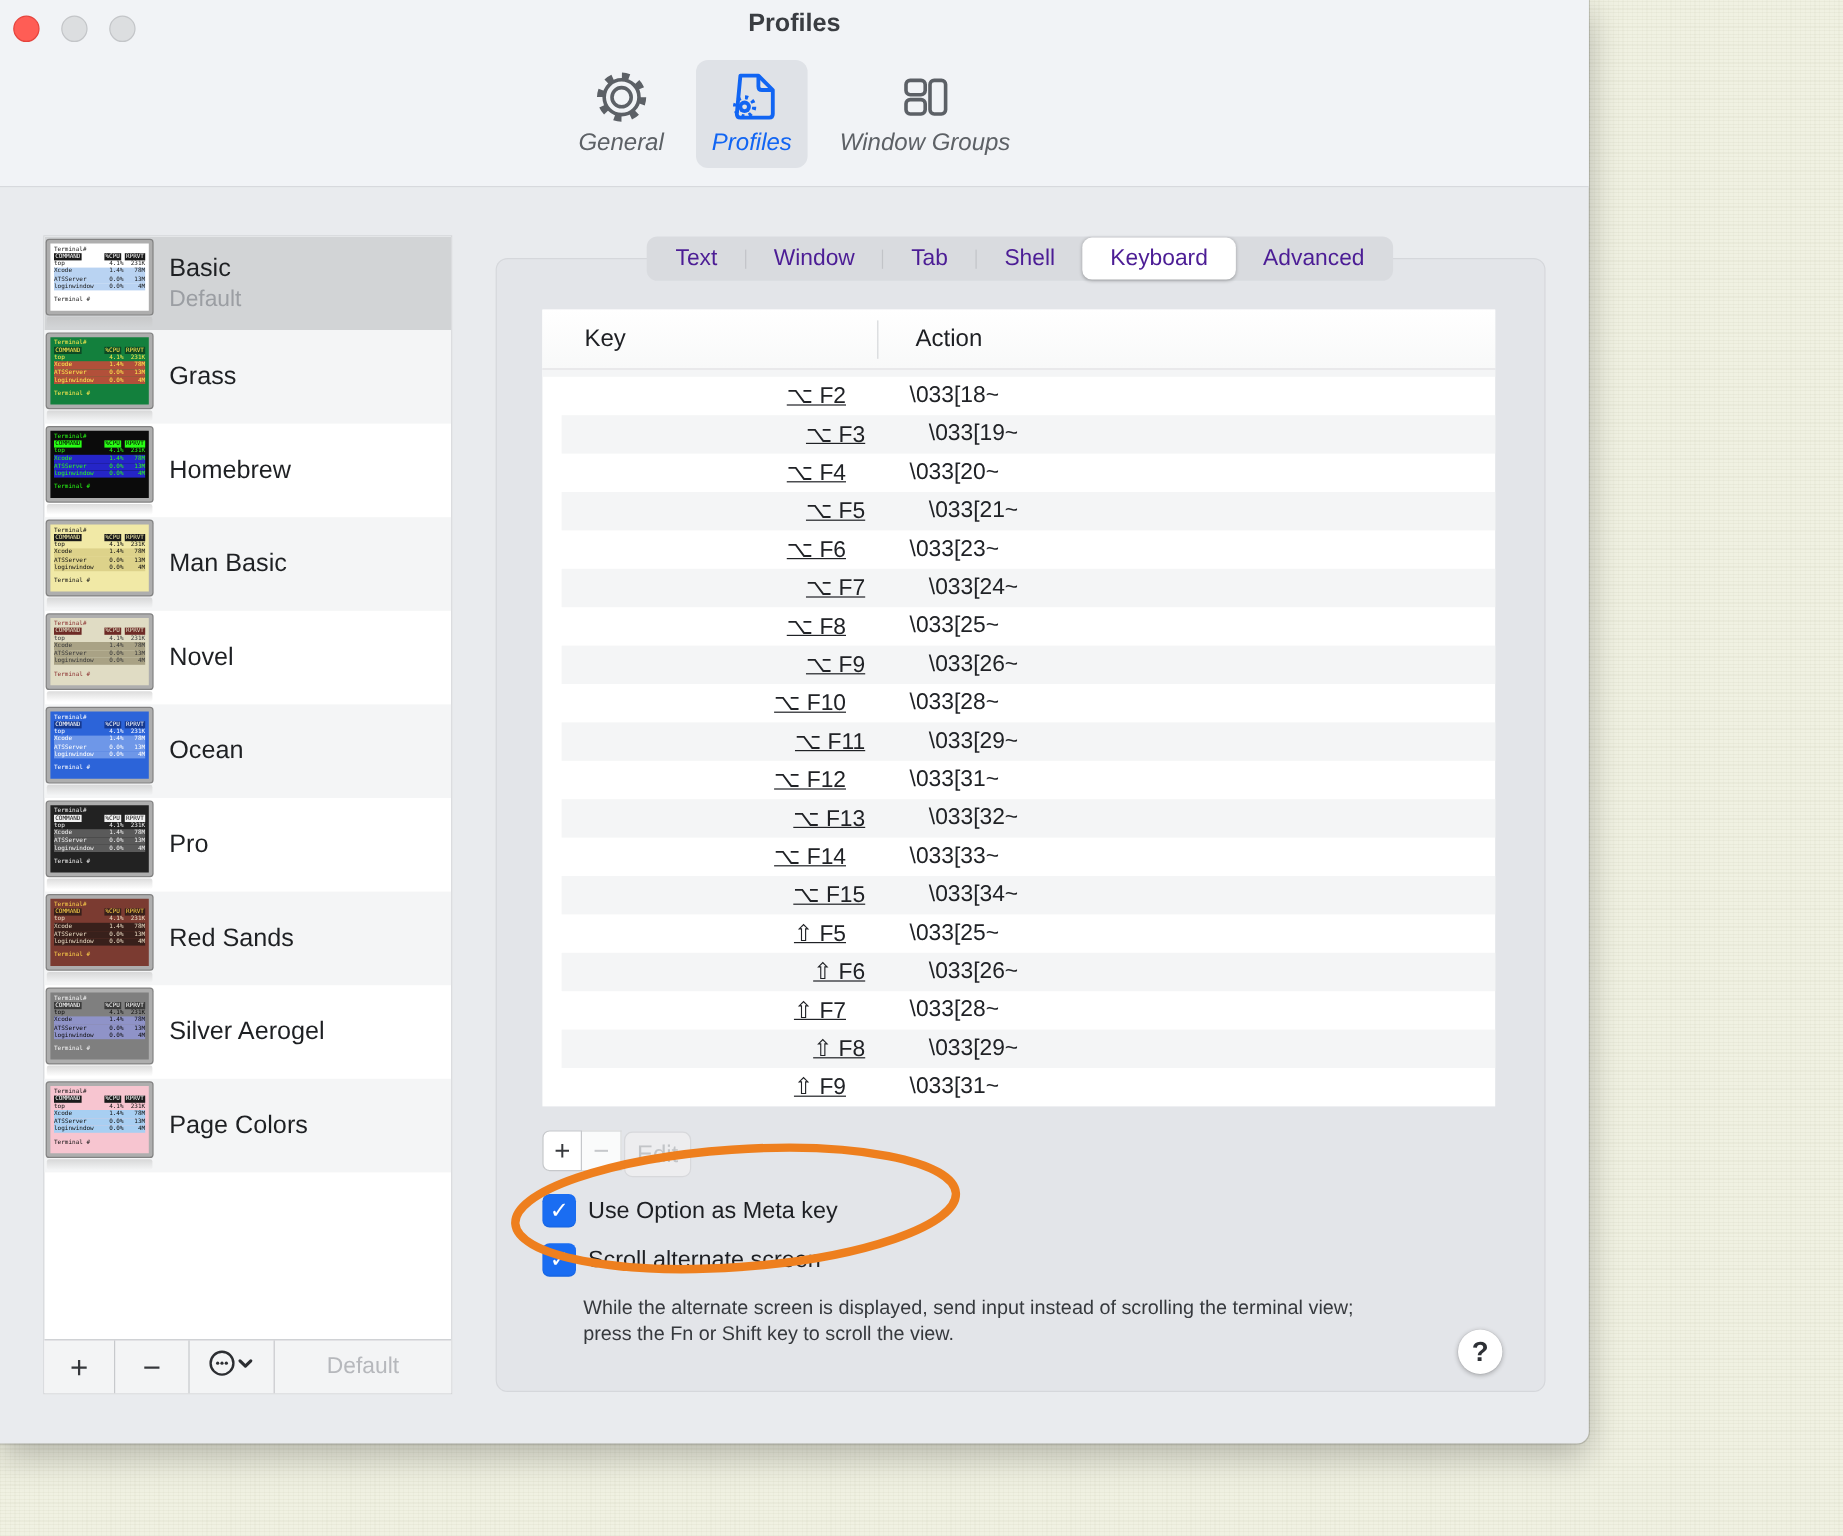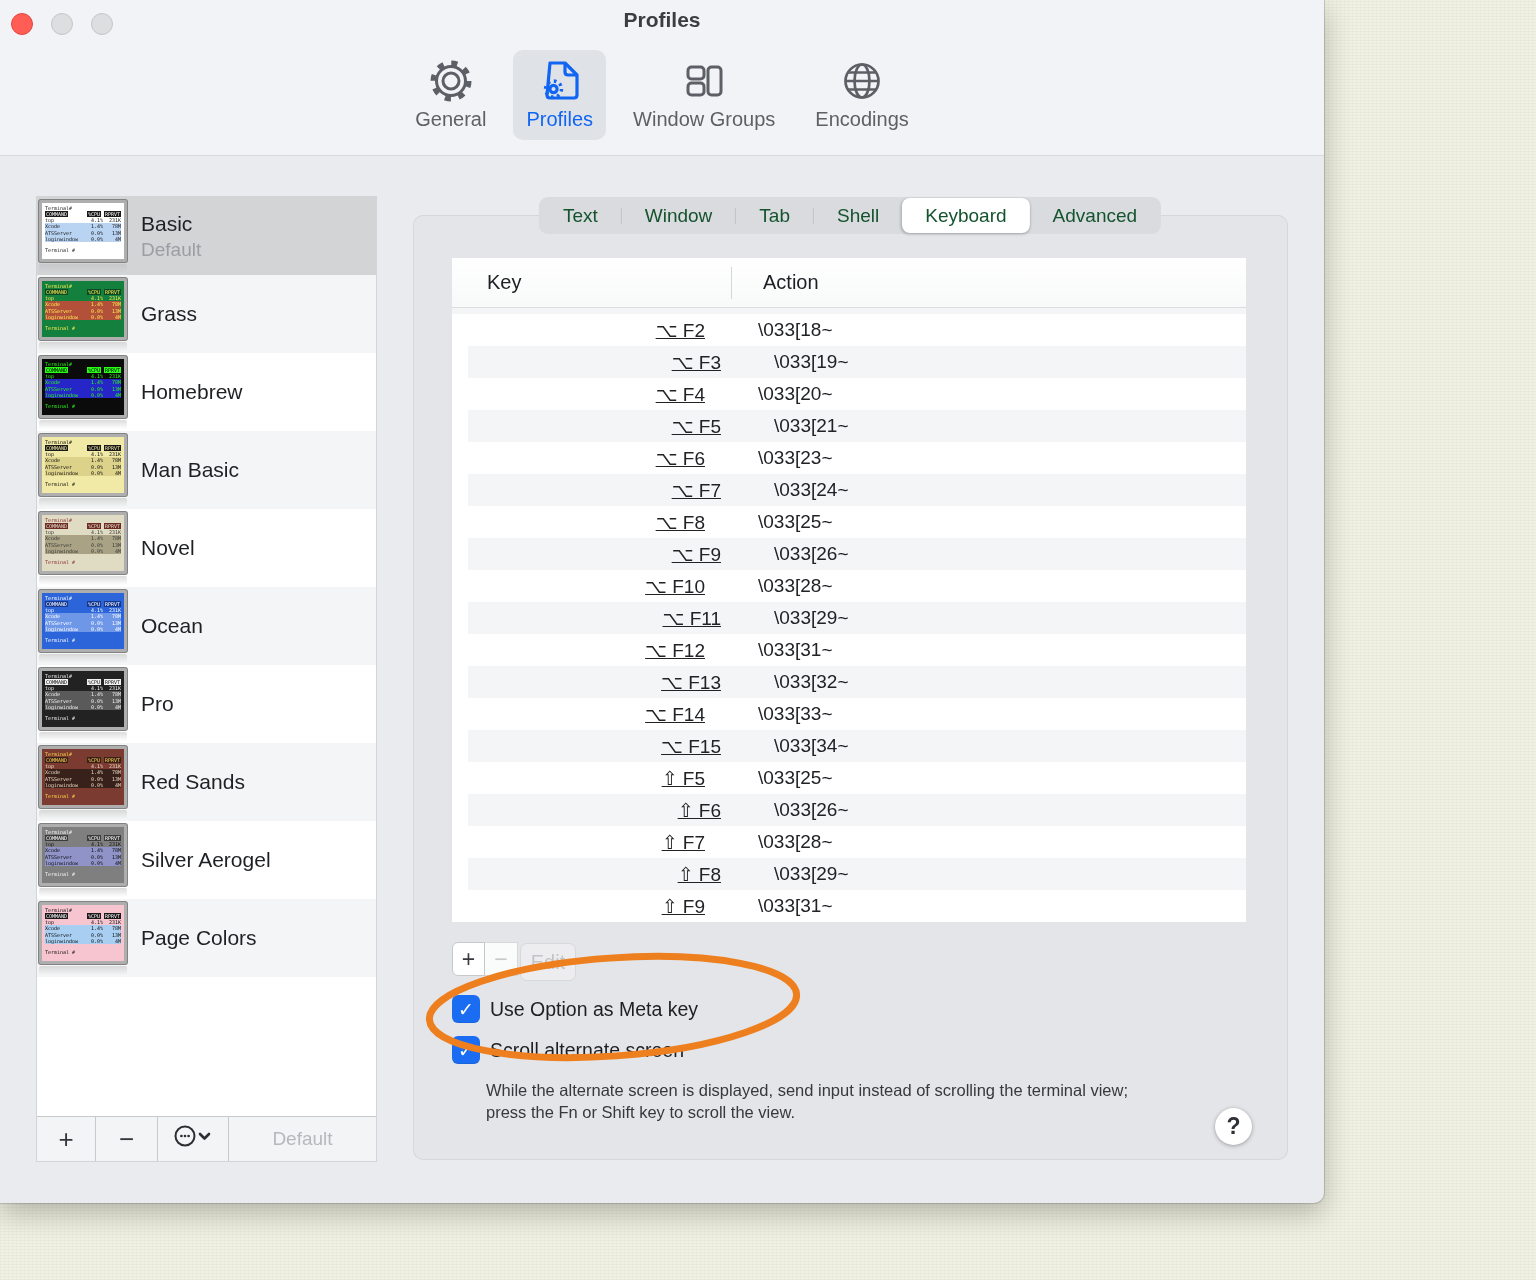--- a/index.html
+++ b/index.html
@@ -17,21 +17,21 @@
     border-bottom-right-radius:10px;
     box-shadow:0 10px 28px rgba(0,0,0,.25), 0 0 0 1px rgba(0,0,0,.14);
   }
   
   .topbar{position:absolute;left:0;top:0;width:100%;height:156px;background:#f1f3f6;border-bottom:1px solid #d7d9dd;}
   .traffic{position:absolute;left:11px;top:13px;display:flex;gap:18px;}
   .light{width:22px;height:22px;border-radius:50%;}
   .light.red{background:#ff5d55;border:1px solid #e5433c;}
   .light.gray{background:#dcdee0;border:1px solid #c3c5c8;}
   .win-title{position:absolute;top:8px;left:0;width:100%;text-align:center;font-size:21px;font-weight:700;color:#3a3d42;}
-  .toolbar{position:absolute;top:50px;left:0;width:100%;display:flex;justify-content:center;align-items:flex-start;gap:14px;}
+  .toolbar{position:absolute;top:50px;left:0;width:100%;display:flex;justify-content:center;align-items:flex-start;gap:14px;font-style:italic;}
   .tb-item{display:flex;flex-direction:column;align-items:center;padding:5px 13px 9px;border-radius:10px;color:#5d6166;font-size:20px;cursor:default;}
   .tb-item.selected{background:#dfe2e7;color:#1165f3;}
   .tb-icon{height:52px;display:flex;align-items:center;justify-content:center;}
   .tb-label{margin-top:1px;white-space:nowrap;}
   
   .sidebar{position:absolute;left:36px;top:196px;width:341px;height:966px;background:#fff;border:1px solid #d2d4d7;display:flex;flex-direction:column;}
   .profile-list{flex:1;overflow:hidden;}
   .profile-row{height:78px;display:flex;align-items:center;padding-left:2px;}
   .profile-row.alt{background:#f4f5f6;}
   .profile-row.selected{background:#d2d4d6;}
@@ -59,21 +59,21 @@
   .profile-name{font-size:21px;color:#1e2023;}
   .profile-sub{font-size:19px;color:#9b9ea3;margin-top:3px;}
   .sidebar-bar{height:45px;border-top:1px solid #c7c9cc;background:#f3f4f5;display:flex;flex:0 0 auto;}
   .sb-btn{border-right:1px solid #c7c9cc;display:flex;align-items:center;justify-content:center;font-size:26px;font-weight:400;color:#35373b;cursor:default;}
   .sb-add{width:59px;}
   .sb-remove{width:62px;}
   .sb-menu{width:71px;}
   .sb-default{flex:1;border-right:none;font-size:19px;color:#b6b8bc;}
   
   .panel{position:absolute;left:413px;top:215px;width:875px;height:945px;background:#e3e5e9;border:1px solid rgba(0,0,0,.06);border-radius:10px;}
-  .segmented{position:absolute;left:850px;transform:translateX(-50%);top:197px;height:37px;background:#d9dbdf;border-radius:9px;display:flex;align-items:center;padding:1px;font-size:19px;color:#14532d;}
+  .segmented{position:absolute;left:850px;transform:translateX(-50%);top:197px;height:37px;background:#d9dbdf;border-radius:9px;display:flex;align-items:center;padding:1px;font-size:19px;color:#4c1d95;}
   .seg{padding:0 23px;height:35px;display:flex;align-items:center;border-radius:8px;white-space:nowrap;cursor:default;}
   .seg.selected{background:#fff;box-shadow:0 1px 3px rgba(0,0,0,.28);}
   .seg-div{width:1px;height:16px;background:#c2c4c8;}
   
   .key-table{position:absolute;left:452px;top:258px;width:794px;height:664px;background:#fff;}
   .table-header{height:50px;position:relative;border-bottom:1px solid #dcdde0;font-size:20px;color:#1d1f23;display:flex;align-items:center;background:linear-gradient(#ffffff,#f8f9f9);}
   .th-key{padding-left:35px;}
   .th-action{position:absolute;left:311px;}
   .col-div{position:absolute;left:279px;top:9px;height:32px;width:1px;background:#d5d7da;}
   .t-sliver{height:6px;background:#f4f5f6;}
@@ -135,30 +135,20 @@
           <div class="tb-item">
             <span class="tb-icon">
               <svg width="50" height="50" viewBox="0 0 50 50" fill="none" stroke="#5c6066" stroke-width="3">
       <rect x="9" y="11" width="16" height="12" rx="3.5"></rect>
       <rect x="9" y="27" width="16" height="12" rx="3.5"></rect>
       <rect x="29" y="11" width="13" height="28" rx="3.5"></rect>
     </svg>
             </span>
             <span class="tb-label">Window Groups</span>
           </div>
-          <div class="tb-item">
-            <span class="tb-icon">
-              <svg width="50" height="50" viewBox="0 0 50 50" fill="none" stroke="#5c6066" stroke-width="2.7">
-      <circle cx="25" cy="25" r="16.5"></circle>
-      <ellipse cx="25" cy="25" rx="7.5" ry="16.5"></ellipse>
-      <path d="M8.5 25 h33 M11 16.5 h28 M11 33.5 h28"></path>
-    </svg>
-            </span>
-            <span class="tb-label">Encodings</span>
-          </div>
         </div>
     </div>
 
     <div class="sidebar">
       <div class="profile-list">
           <div class="profile-row selected">
             <div class="thumb-wrap">
        <div class="thumb" style="--tbg:#ffffff;--tfg:#1a1a1a;--ttl:#1a1a1a;--thl:#b9d3f2;--thbg:#1a1a1a;--thfg:#ffffff">
          <div class="t-line t-title">Terminal#</div>
          <div class="t-line t-hdr">

